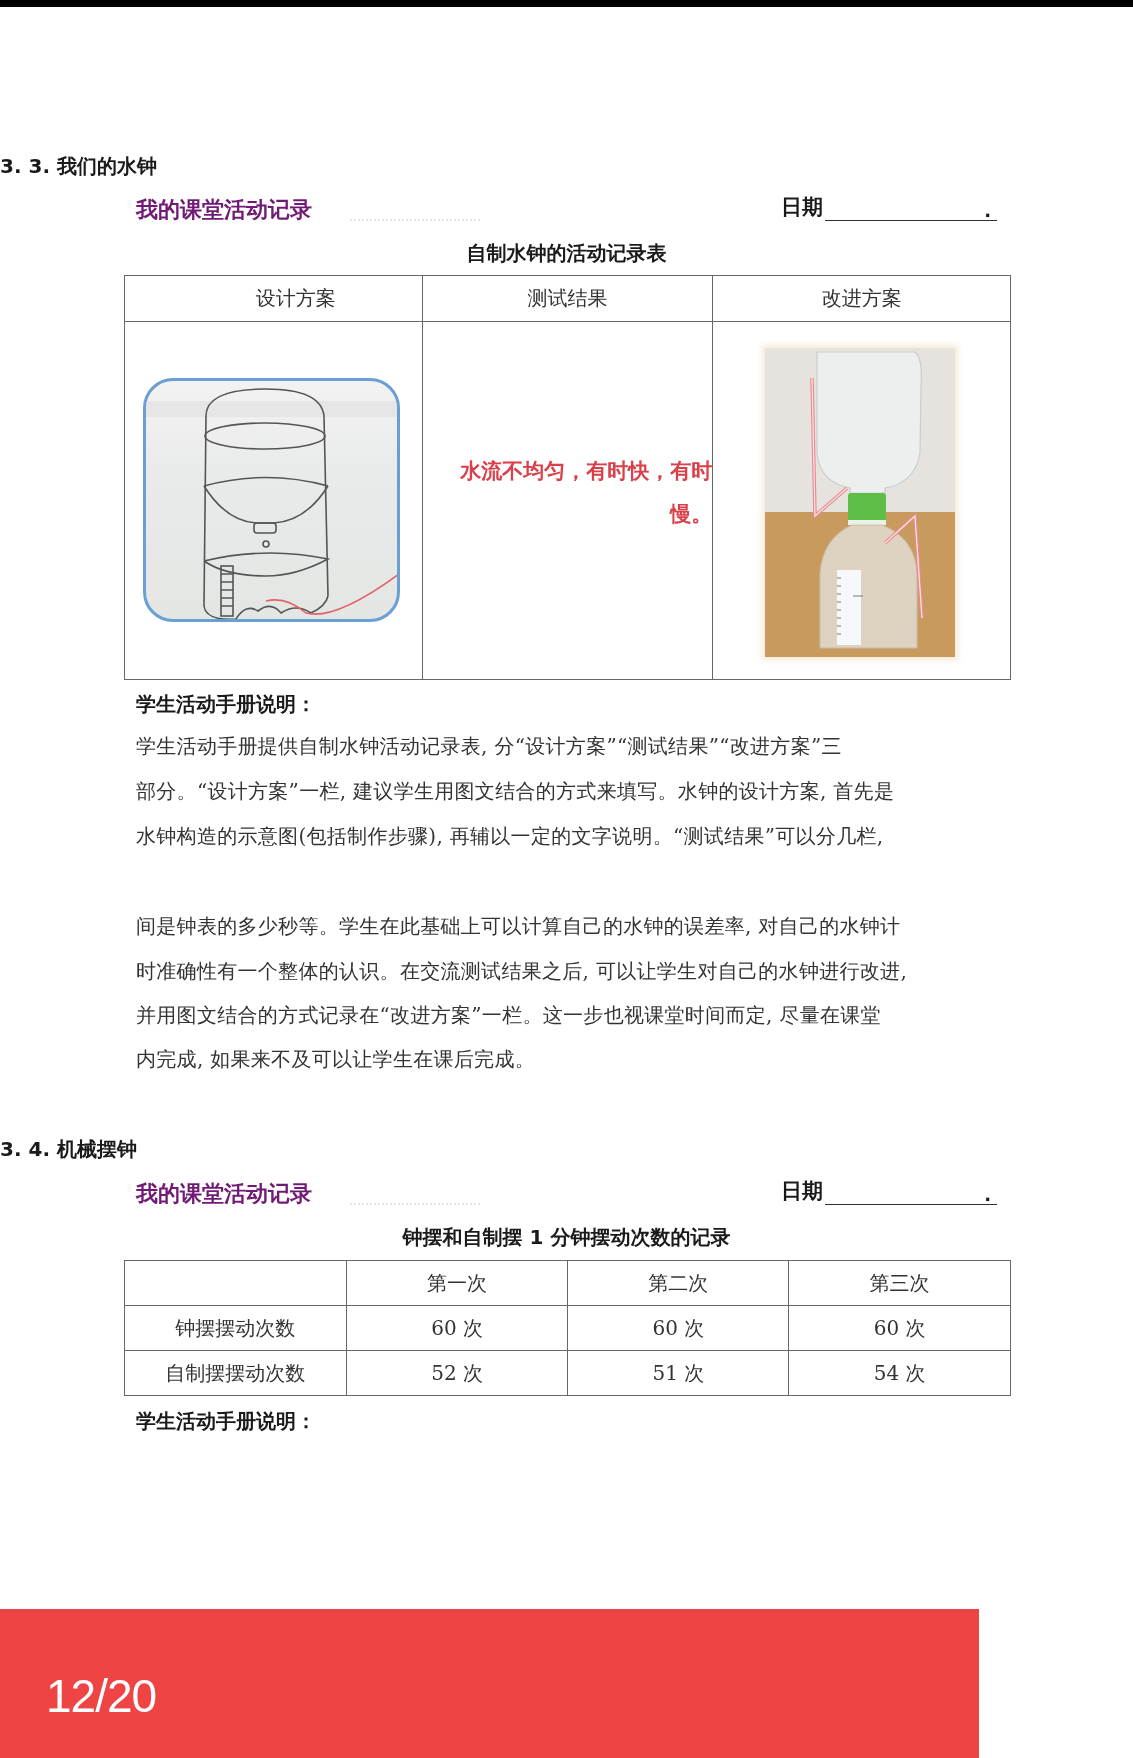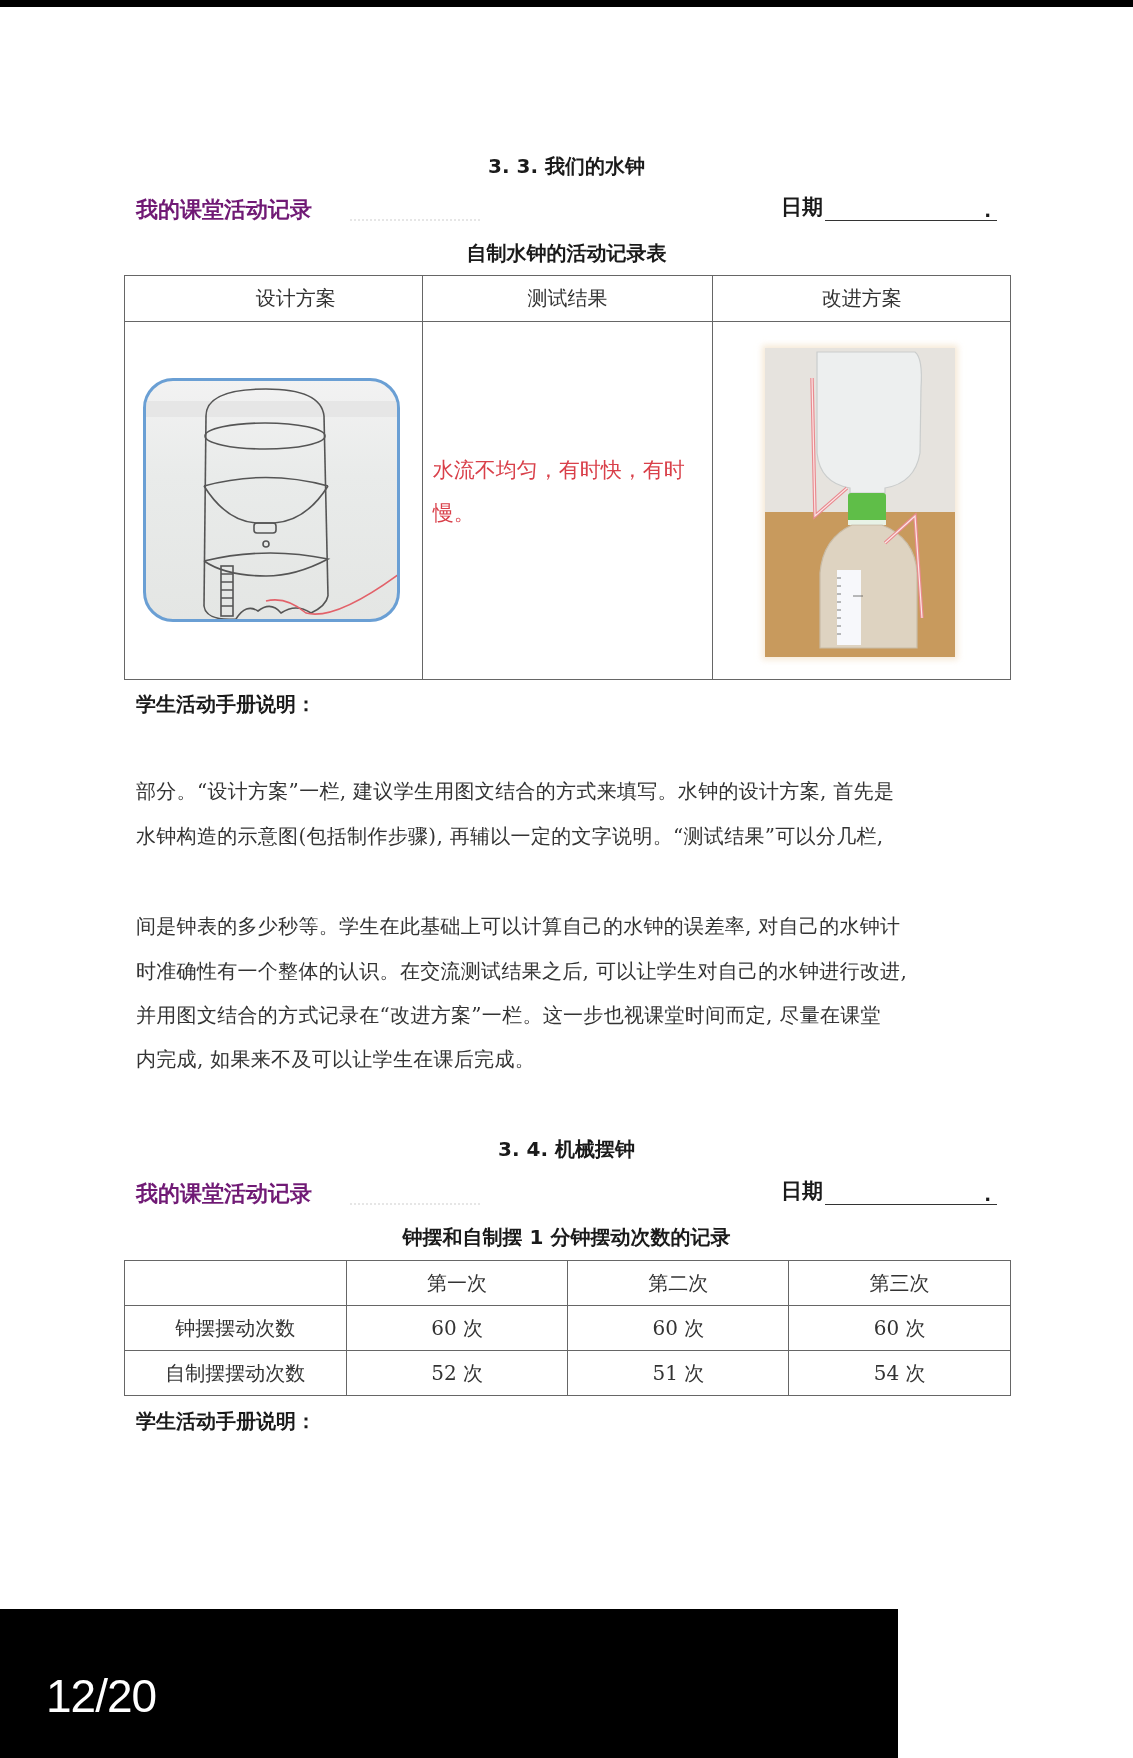--- a/index.html
+++ b/index.html
@@ -4,41 +4,41 @@
 <style>
   * { box-sizing: border-box; margin: 0; padding: 0; }
   html, body { width: 1133px; height: 1758px; background: #ffffff; overflow: hidden; }
   body { position: relative; font-family: "DejaVu Serif", "Liberation Serif", serif; color: #222; }
 
   .top-strip { position: absolute; left: 0; top: 0; width: 1133px; height: 7px; background: #000; }
 
   .page { position: absolute; left: 0; top: 7px; width: 1133px; height: 1602px; background: #fff; }
 
   .abs { position: absolute; }
-  .title { font-family: "DejaVu Sans", "Liberation Sans", sans-serif; font-weight: bold; font-size: 20px; color: #1a1a1a; text-align: center; width: 1133px; left: 0; }
+  .title { font-family: "DejaVu Sans", "Liberation Sans", sans-serif; font-weight: bold; font-size: 20px; color: #1a1a1a; text-align: left; width: 1133px; left: 0; }
   .record-label { font-family: "DejaVu Sans", "Liberation Sans", sans-serif; font-weight: bold; font-size: 22px; color: #701a75; left: 136px; }
   .dots { left: 350px; width: 130px; border-bottom: 2px dotted #e6e6e6; height: 2px; }
   .date-wrap { left: 781px; font-family: "DejaVu Sans", "Liberation Sans", sans-serif; font-weight: bold; font-size: 21px; color: #1a1a1a; display: flex; align-items: flex-end; }
   .date-line { display: inline-block; width: 172px; height: 24px; border-bottom: 1.5px solid #333; position: relative; margin-left: 2px; }
   .date-line .dot { position: absolute; right: 6px; bottom: 0px; font-size: 18px; line-height: 18px; }
   .caption { font-family: "DejaVu Sans", "Liberation Sans", sans-serif; font-weight: bold; font-size: 20px; color: #1a1a1a; text-align: center; width: 1133px; left: 0; }
 
   table.grid { position: absolute; border-collapse: collapse; }
   table.grid td { border: 1.5px solid #666; text-align: center; vertical-align: middle; font-size: 20px; color: #333; }
   .red { color: #d9404a; }
 
   .heading { font-family: "DejaVu Sans", "Liberation Sans", sans-serif; font-weight: bold; font-size: 20px; color: #1a1a1a; left: 136px; }
   .para-line { left: 136px; font-size: 20px; color: #333; white-space: nowrap; letter-spacing: 0.3px; }
 
   
   .sketch { position: absolute; left: 143px; top: 371px; width: 257px; height: 244px; border: 3px solid #6a9fd4; border-radius: 30px; background: linear-gradient(#f2f2f2, #e9ebea 40%, #e4e6e4); overflow: hidden; }
   
   .photo { position: absolute; left: 765px; top: 341px; width: 190px; height: 309px; overflow: hidden; background: linear-gradient(#e6e3de 0 53%, #c89a5d 53% 100%); box-shadow: 0 0 6px 3px rgba(240,220,190,0.6); }
 
-  .bottom-bar { position: absolute; left: 0; top: 1609px; width: 898px; height: 149px; background: #000000; }
+  .bottom-bar { position: absolute; left: 0; top: 1609px; width: 979px; height: 149px; background: #ef4444; }
   .page-counter { position: absolute; left: 46px; top: 60px; font-family: "Liberation Sans", "DejaVu Sans", sans-serif; font-size: 46px; color: #fff; letter-spacing: -1px; }
   .collapse-btn { position: absolute; left: 1028px; top: 48px; width: 58px; height: 58px; cursor: pointer; }
 </style>
 </head>
 <body>
 
 <div class="top-strip"></div>
 
 <div class="page">
 
@@ -57,21 +57,21 @@
 
   <table class="grid" style="left:124px; top:268px; width:887px;">
     <tbody>
         <tr style="height:46px;">
       <td style="width:296px;padding-left:45px;">设计方案</td>
       <td style="width:289px;">测试结果</td>
       <td style="width:296px;">改进方案</td>
     </tr>
     <tr style="height:358px;">
       <td></td>
-      <td style="text-align:left; vertical-align:middle; padding-left:10px;">
+      <td style="text-align:right; vertical-align:middle; padding-left:10px;font-weight:bold;">
         <div class="red" style="font-size:21px; line-height:43px; margin-top:-18px;">
           <div>水流不均匀，有时快，有时</div>
           <div>慢。</div>
         </div>
       </td>
       <td></td>
     </tr>
   </tbody>
     </table>
 
@@ -125,20 +125,21 @@
 
       <path d="M47 30 L 50 168 L 82 140" stroke="#e98a8f" stroke-width="3.5" fill="none"></path>
       <path d="M47 30 L 50 168 L 82 140" stroke="#fbe6e7" stroke-width="1.2" fill="none"></path>
       <path d="M120 195 L 150 168 L 157 270" stroke="#e98a8f" stroke-width="3.5" fill="none"></path>
       <path d="M120 195 L 150 168 L 157 270" stroke="#fbe6e7" stroke-width="1.2" fill="none"></path>
     </svg>
   </div>
 
   <div class="abs heading" style="top:684px;">学生活动手册说明：</div>
 
+  <div class="abs para-line" style="top:726px;">学生活动手册提供自制水钟活动记录表, 分“设计方案”“测试结果”“改进方案”三</div>
   <div class="abs para-line" style="top:771px;">部分。“设计方案”一栏, 建议学生用图文结合的方式来填写。水钟的设计方案, 首先是</div>
   <div class="abs para-line" style="top:816px;">水钟构造的示意图(包括制作步骤), 再辅以一定的文字说明。“测试结果”可以分几栏,</div>
   <div class="abs para-line" style="top:906px;">间是钟表的多少秒等。学生在此基础上可以计算自己的水钟的误差率, 对自己的水钟计</div>
   <div class="abs para-line" style="top:951px;">时准确性有一个整体的认识。在交流测试结果之后, 可以让学生对自己的水钟进行改进,</div>
   <div class="abs para-line" style="top:995px;">并用图文结合的方式记录在“改进方案”一栏。这一步也视课堂时间而定, 尽量在课堂</div>
   <div class="abs para-line" style="top:1039px;">内完成, 如果来不及可以让学生在课后完成。</div>
 
   <div class="abs title" style="top:1129px;">3. 4. 机械摆钟</div>
 
   <div class="abs record-label" style="top:1172px;">我的课堂活动记录</div>

